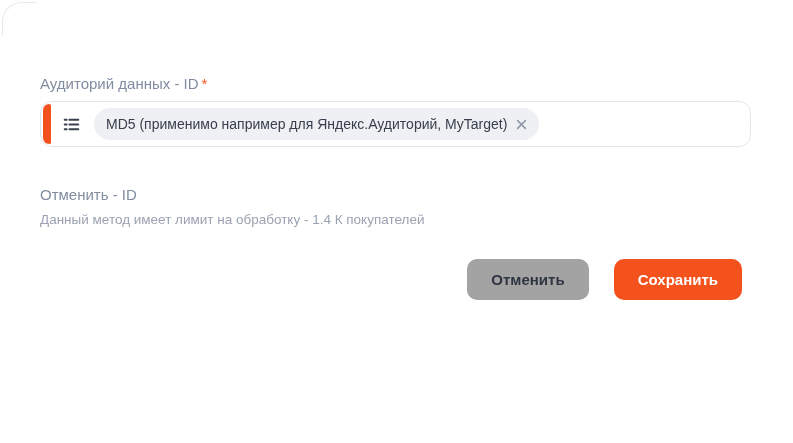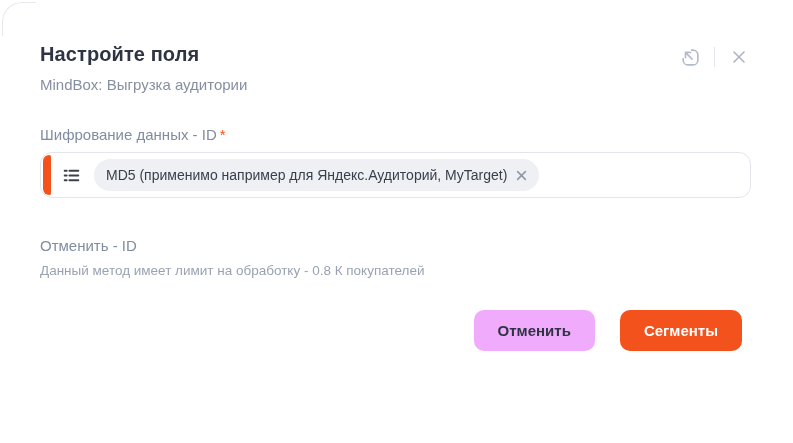--- a/index.html
+++ b/index.html
@@ -120,55 +120,34 @@
   .btn {
     border: none;
     border-radius: 10px;
     height: 41px;
     padding: 0 24px;
     font-family: "Liberation Sans", sans-serif;
     font-size: 15px;
     font-weight: 700;
     cursor: pointer;
   }
-  .btn-cancel { background: #f0abfc; color: #2f3442; }
+  .btn-cancel { background: #a3a3a3; color: #2f3442; }
   .btn-save   { background: #f4521d; color: #ffffff; }
 </style>
 </head>
 <body>
 
 <div class="corner-arc"></div>
 
 <div class="dialog">
 
-  <div class="dialog-header">
-    <div>
-      <div class="dialog-title">Настройте поля</div>
-      <div class="dialog-subtitle">MindBox: Выгрузка аудитории</div>
-    </div>
-    <div class="header-actions">
-      <button class="icon-btn" title="">
-        <svg width="21" height="21" viewBox="0 0 20 20" fill="none">
-          <rect x="3" y="3" width="14" height="14" rx="4.5" stroke="#b4bccc" stroke-width="1.6"></rect>
-          <rect x="0" y="0" width="10.5" height="10.5" fill="#ffffff"></rect>
-          <path d="M11.5 11.5 L5.2 5.2 M5.2 10 L5.2 5.2 L10 5.2" stroke="#b4bccc" stroke-width="1.6" stroke-linecap="round" stroke-linejoin="round"></path>
-        </svg>
-      </button>
-      <div class="header-divider"></div>
-      <button class="icon-btn" title="">
-        <svg width="20" height="20" viewBox="0 0 20 20" fill="none">
-          <path d="M5 5 L15 15 M15 5 L5 15" stroke="#aab2c3" stroke-width="1.5" stroke-linecap="round"></path>
-        </svg>
-      </button>
-    </div>
-  </div>
 
   <div class="field">
     <div class="field-label">
-      <span>Шифрование данных - ID</span><span class="required-mark">*</span>
+      <span>Аудиторий данных - ID</span><span class="required-mark">*</span>
     </div>
     <div class="multiselect required-accent">
       <div class="accent-bar"></div>
       <span class="list-icon">
         <svg width="19" height="19" viewBox="0 0 18 18" fill="none">
           <path d="M2.5 4.5 H4.5 M7 4.5 H15.5 M2.5 9 H4.5 M7 9 H15.5 M2.5 13.5 H4.5 M7 13.5 H15.5" stroke="#39404e" stroke-width="1.7" stroke-linecap="round"></path>
         </svg>
       </span>
       <span class="chip">
         <span>MD5 (применимо например для Яндекс.Аудиторий, MyTarget)</span>
@@ -178,21 +157,21 @@
           </svg>
         </span>
       </span>
     </div>
   </div>
 
   <div class="field" style="margin-top:39px;">
     <div class="field-label">
       <span>Отменить - ID</span>
     </div>
-    <div class="field-helper">Данный метод имеет лимит на обработку - 0.8 К покупателей</div>
+    <div class="field-helper">Данный метод имеет лимит на обработку - 1.4 К покупателей</div>
   </div>
 
   <div class="dialog-footer">
     <button class="btn btn-cancel">Отменить</button>
-    <button class="btn btn-save">Сегменты</button>
+    <button class="btn btn-save">Сохранить</button>
   </div>
 
 </div>
 
 </body></html>

